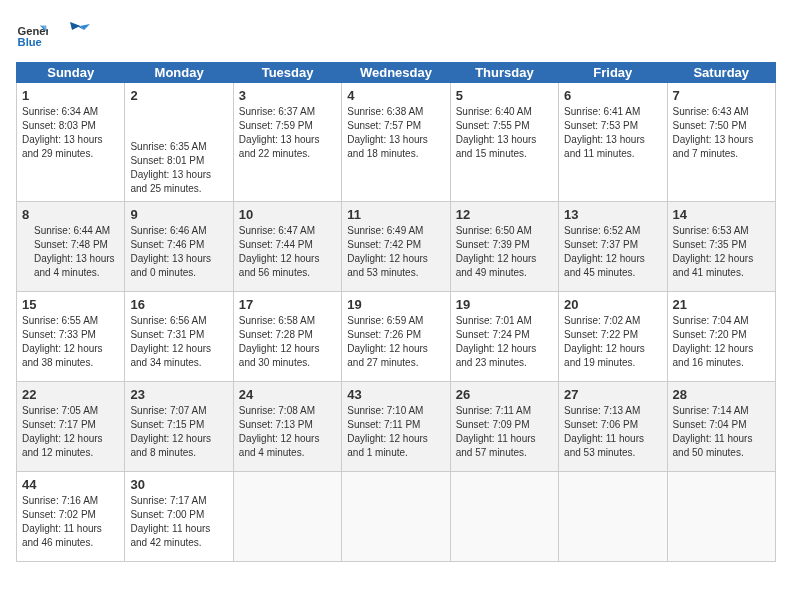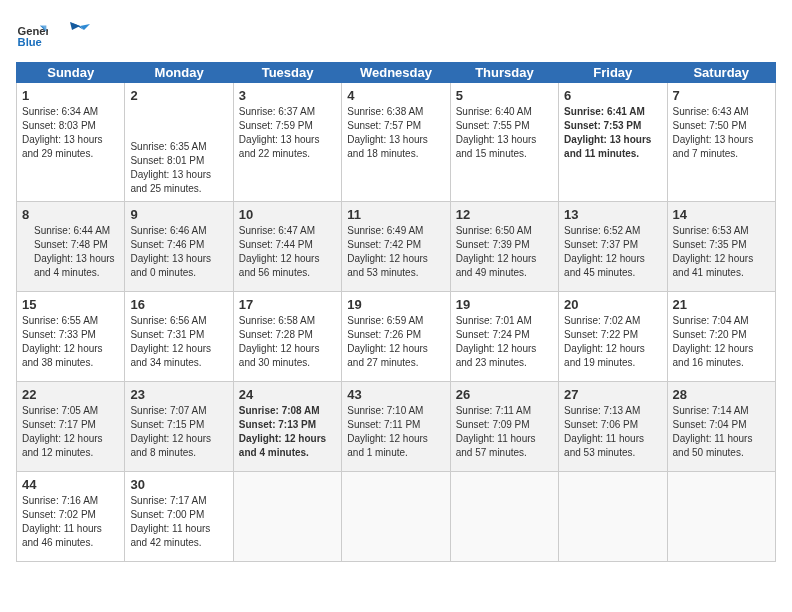--- a/index.html
+++ b/index.html
@@ -155,21 +155,21 @@
         </td>
         <td>
           <span class="day-number">5</span>
           <div class="day-info" style="white-space: pre-line;">Sunrise: 6:40 AM
 Sunset: 7:55 PM
 Daylight: 13 hours
 and 15 minutes.</div>
         </td>
         <td>
           <span class="day-number">6</span>
-          <div class="day-info" style="white-space: pre-line; font-weight: bold;">Sunrise: 6:41 AM
+          <div class="day-info" style="white-space: pre-line;">Sunrise: 6:41 AM
 Sunset: 7:53 PM
 Daylight: 13 hours
 and 11 minutes.</div>
         </td>
         <td>
           <span class="day-number">7</span>
           <div class="day-info" style="white-space: pre-line;">Sunrise: 6:43 AM
 Sunset: 7:50 PM
 Daylight: 13 hours
 and 7 minutes.</div>
@@ -287,21 +287,21 @@
         </td>
         <td>
           <span class="day-number">23</span>
           <div class="day-info" style="white-space: pre-line;">Sunrise: 7:07 AM
 Sunset: 7:15 PM
 Daylight: 12 hours
 and 8 minutes.</div>
         </td>
         <td>
           <span class="day-number">24</span>
-          <div class="day-info" style="white-space: pre-line; font-weight: bold;">Sunrise: 7:08 AM
+          <div class="day-info" style="white-space: pre-line;">Sunrise: 7:08 AM
 Sunset: 7:13 PM
 Daylight: 12 hours
 and 4 minutes.</div>
         </td>
         <td>
           <span class="day-number">43</span>
           <div class="day-info" style="white-space: pre-line;">Sunrise: 7:10 AM
 Sunset: 7:11 PM
 Daylight: 12 hours
 and 1 minute.</div>

